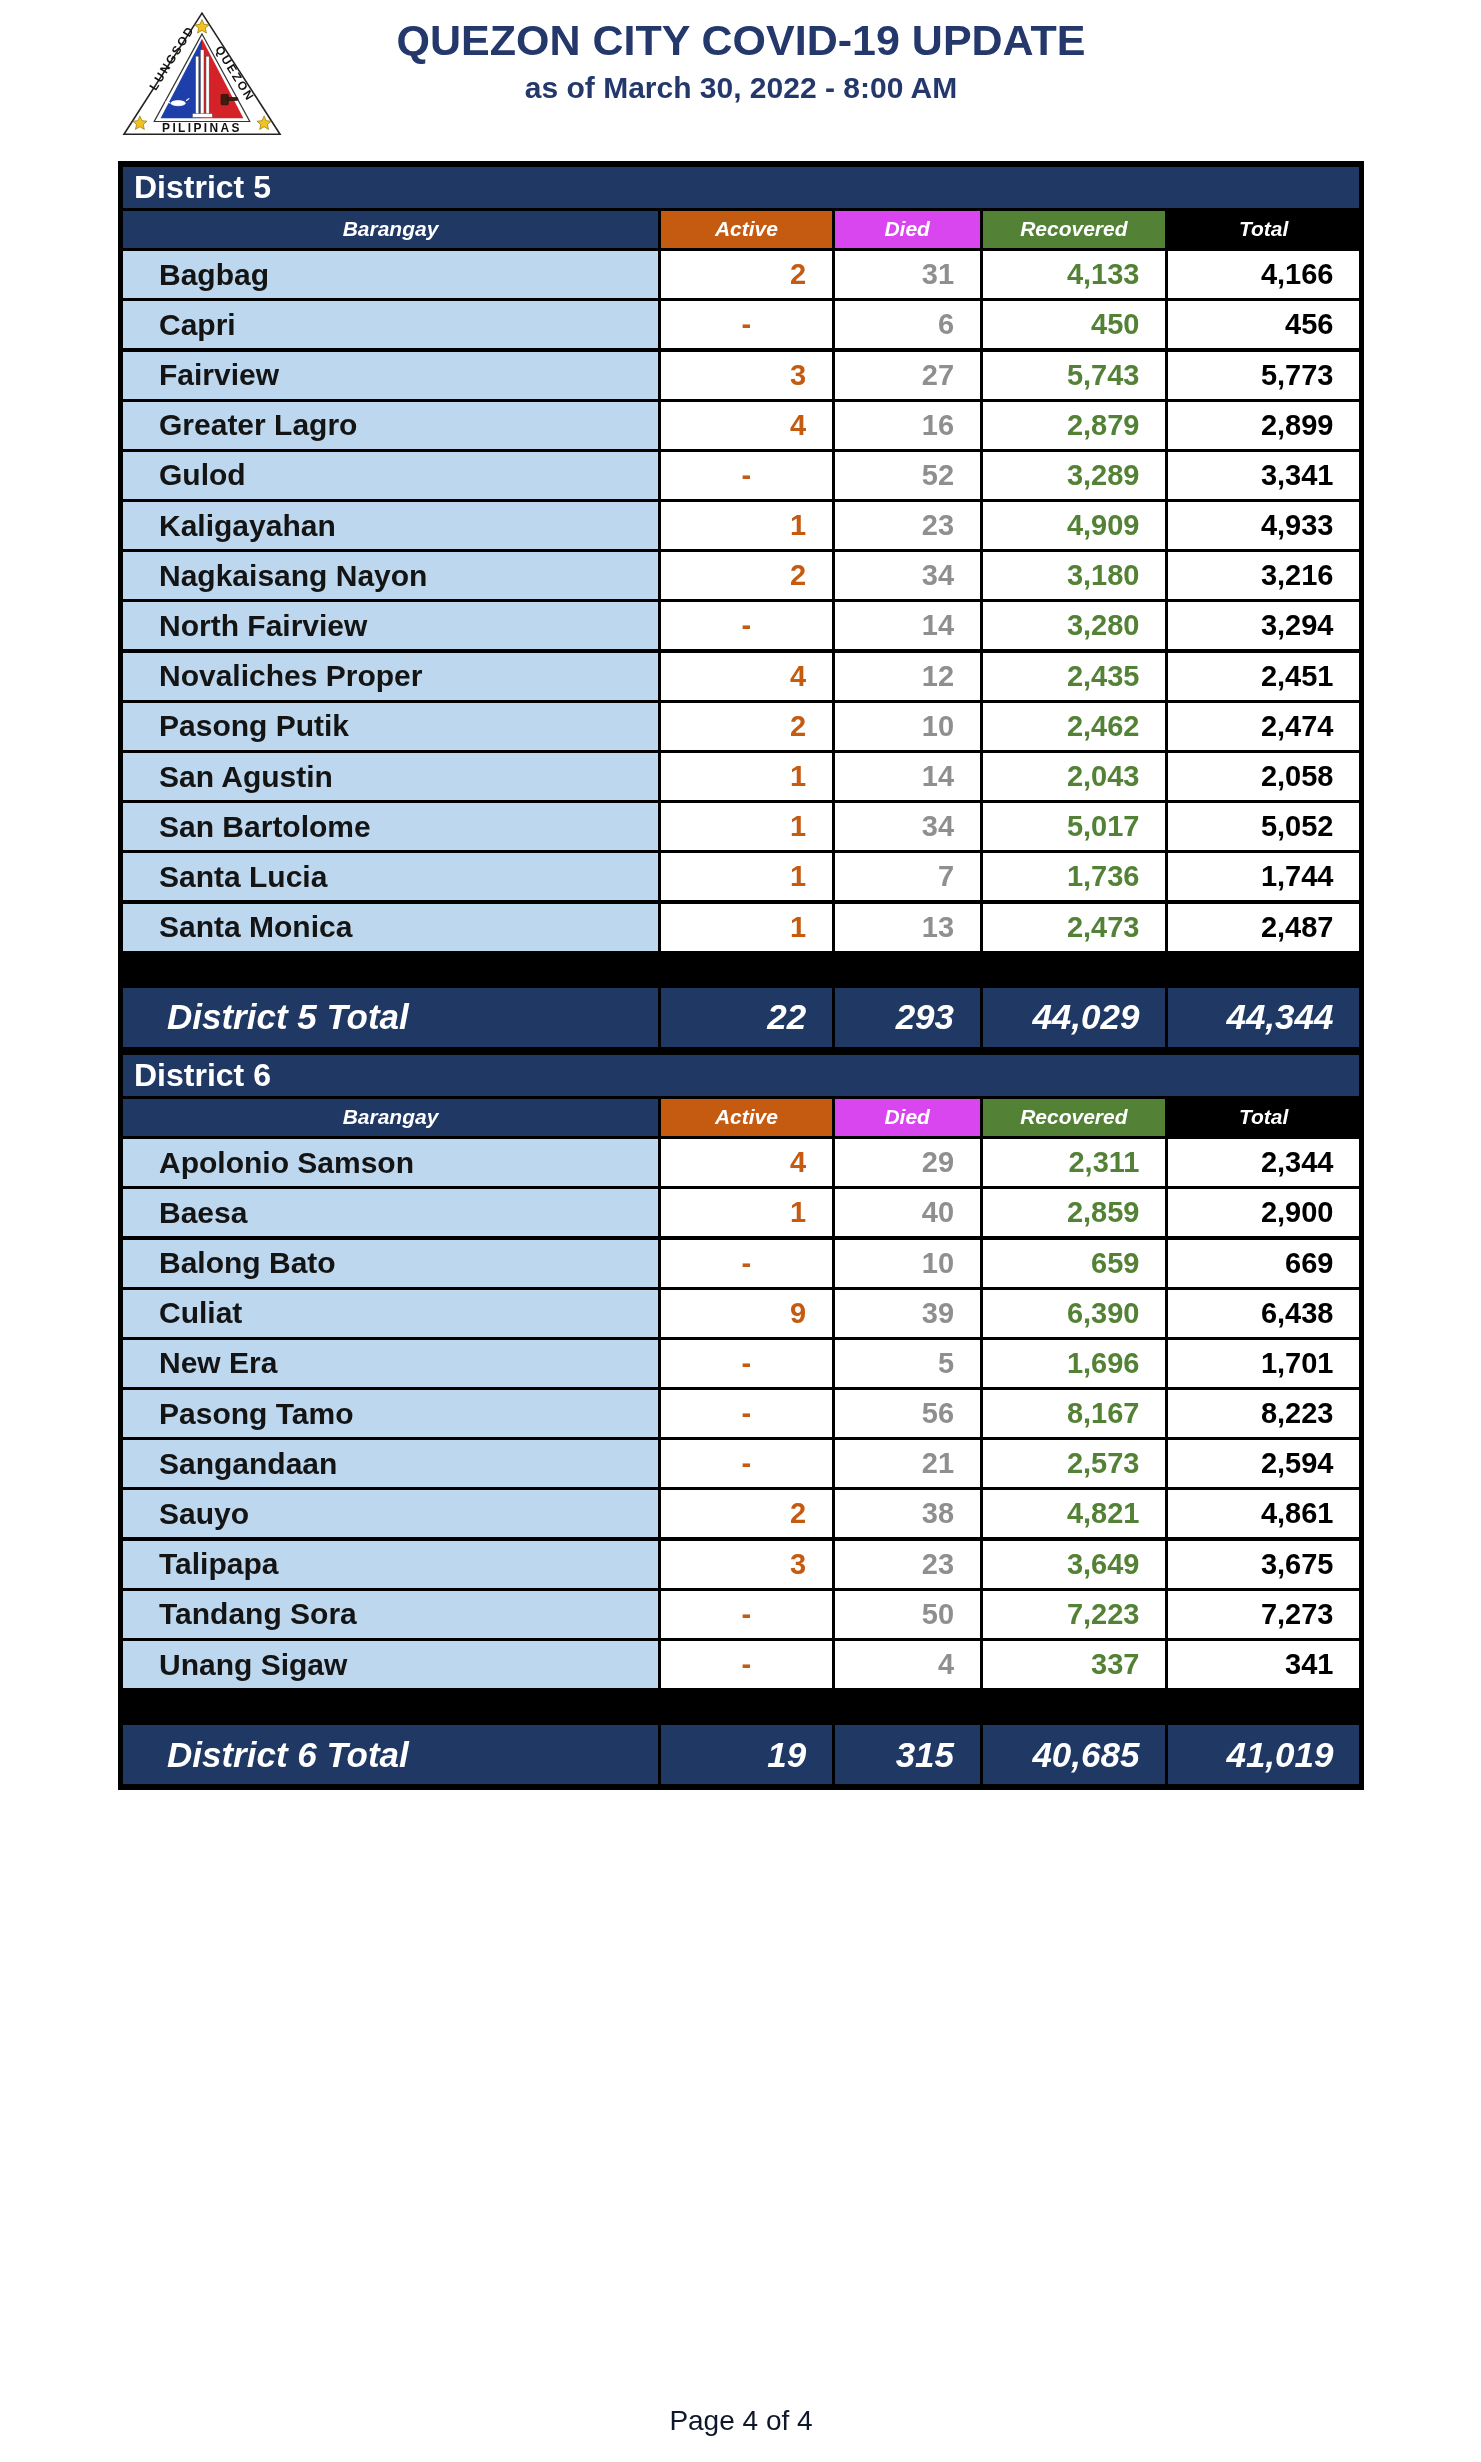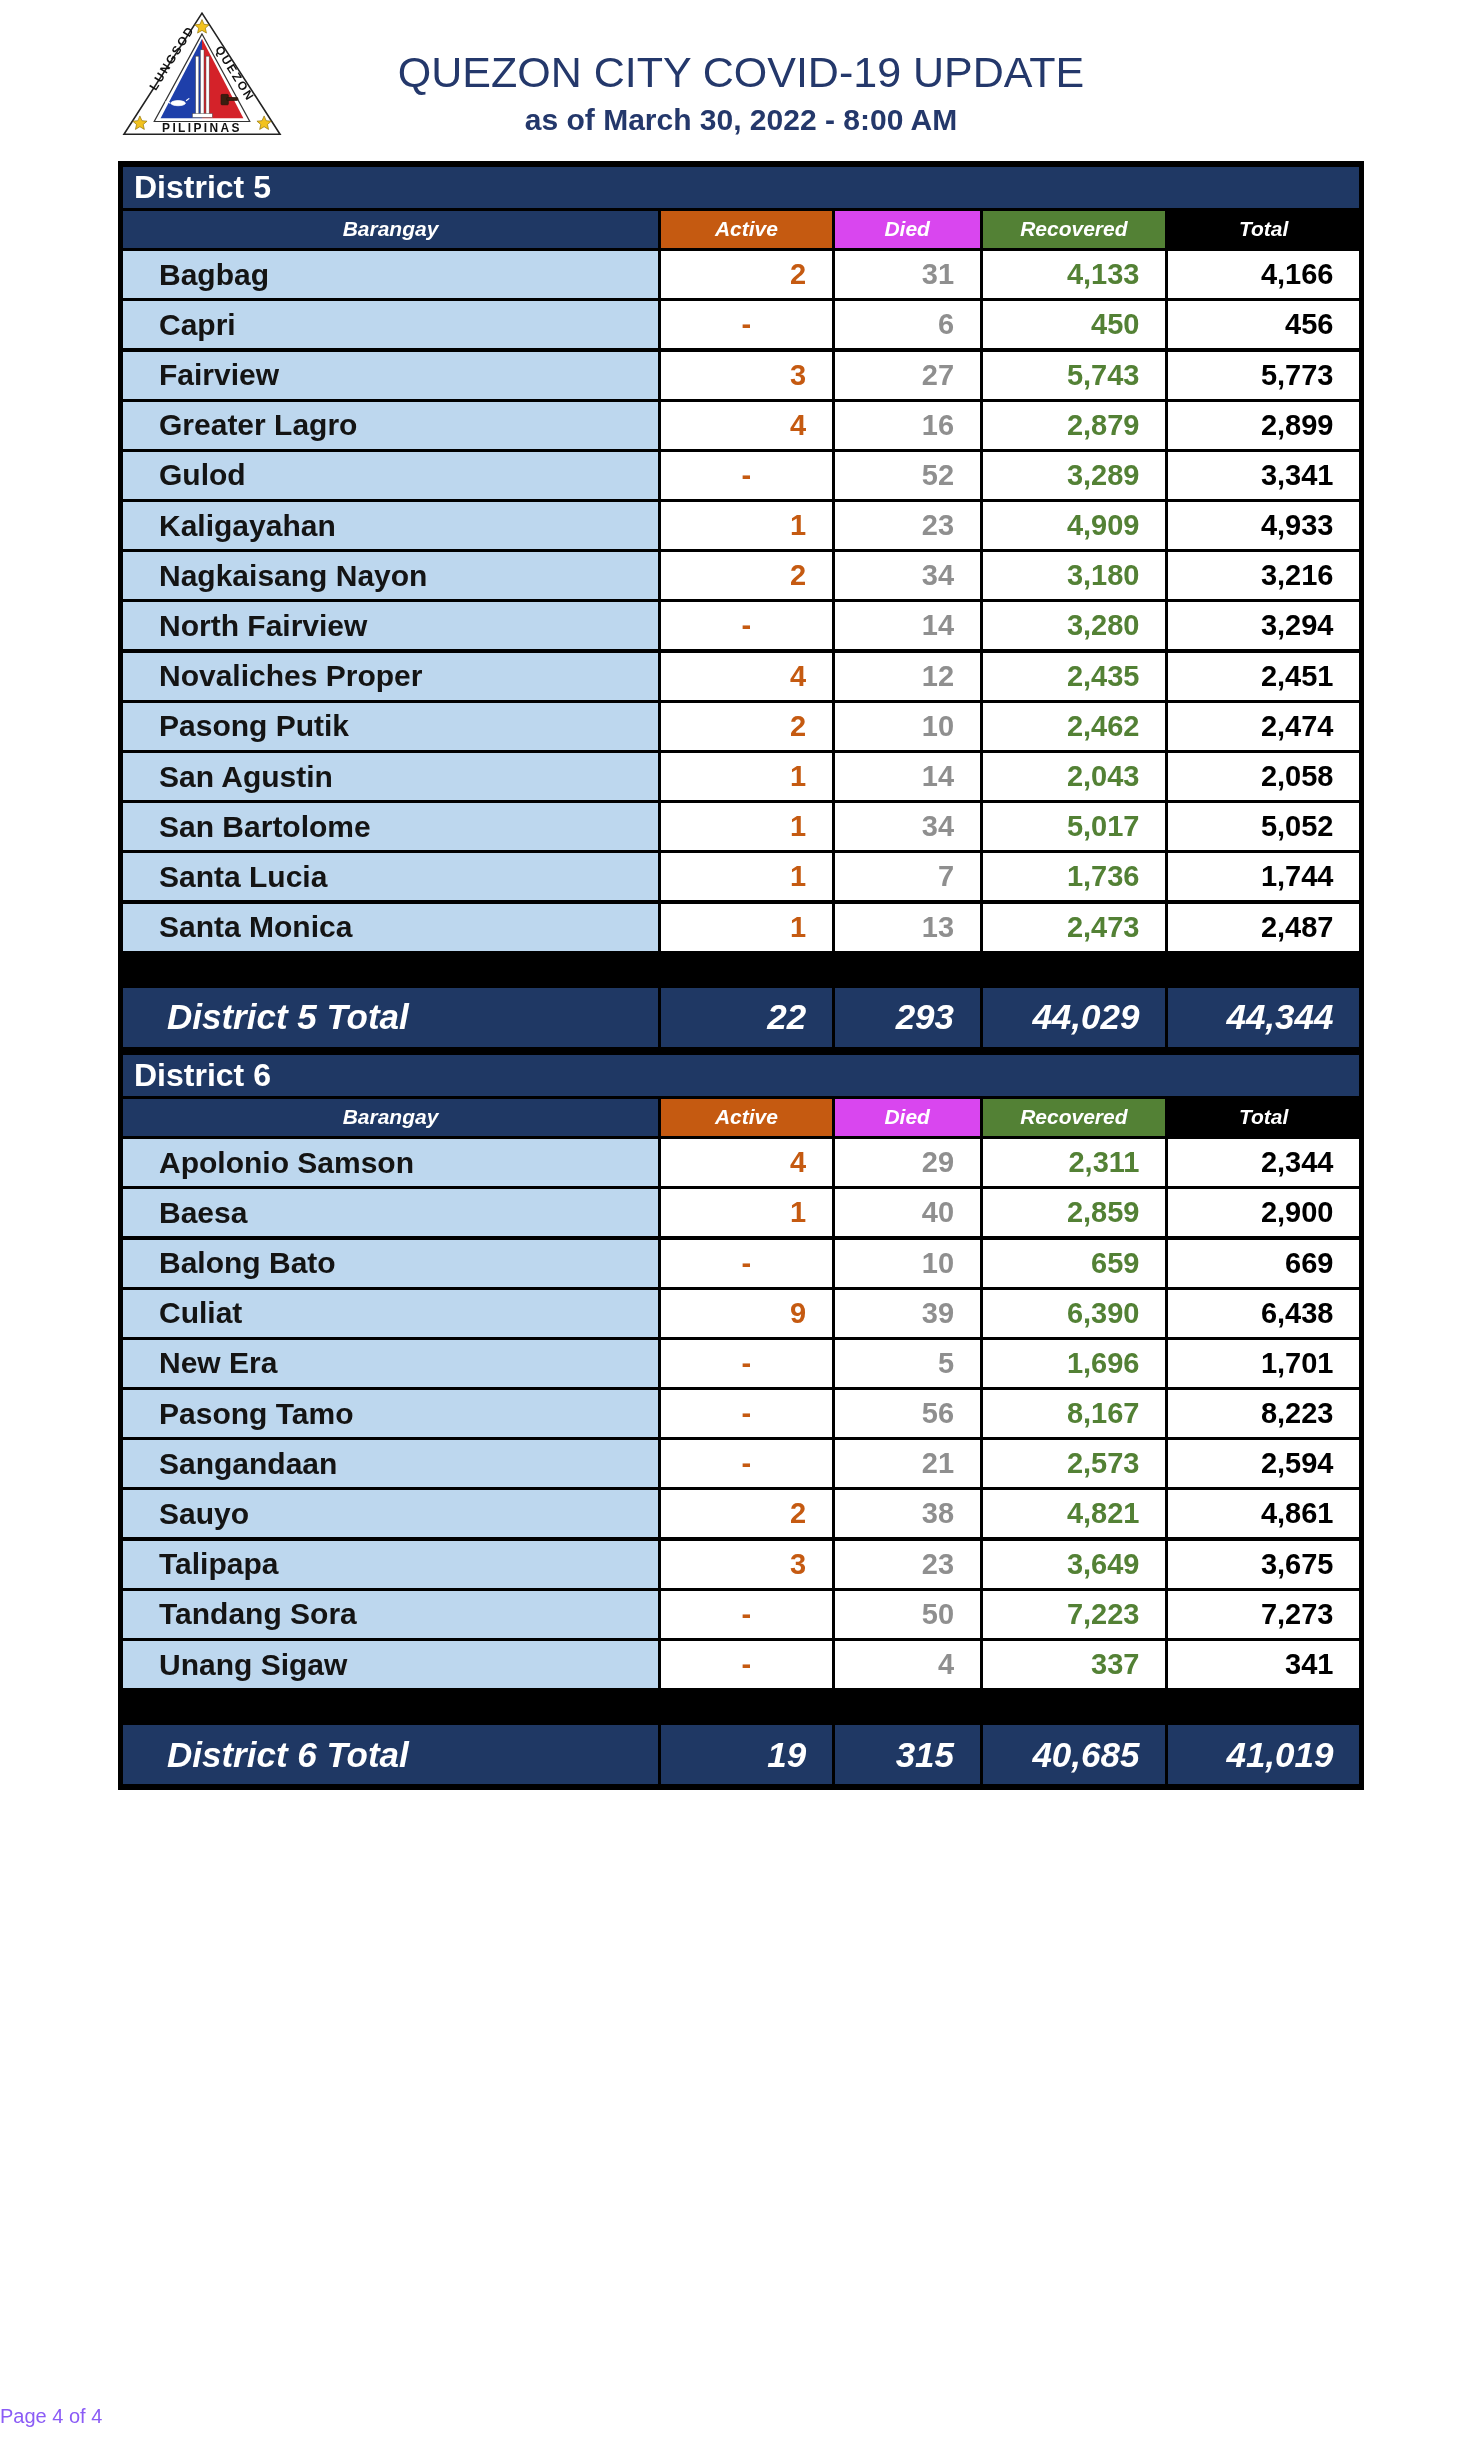--- a/index.html
+++ b/index.html
@@ -10,21 +10,21 @@
     background:#ffffff;
     font-family:"Liberation Sans", sans-serif;
     overflow:hidden;
   }
 
   
   .header { position:absolute; top:0; left:0; width:100%; height:159px; }
   .logo { position:absolute; left:119px; top:9.6px; width:166px; height:129px; }
   .titles { position:absolute; left:0; top:16px; width:100%; text-align:center; }
   .title {
-    font-size:43px; font-weight:normal; color:#24386b; letter-spacing:0px;margin-top:32px;
+    font-size:43px; font-weight:bold; color:#24386b; letter-spacing:0px;
   }
   .subtitle {
     margin-top:6.4px; font-size:30px; font-weight:bold; color:#24386b;
   }
 
   
   .qc-table {
     position:absolute; left:118px; width:1246px;
     display:grid;
     grid-template-columns:684fr 218fr 185fr 233fr 244fr;
@@ -73,21 +73,21 @@
   .trow {
     height:59px; background:#1F3864; color:#ffffff;
     font-weight:bold; font-style:italic; font-size:35px;margin-top:34px;
   }
   .t-label { padding-left:44px; }
   .t-val   { justify-content:flex-end; padding-right:25.5px; }
 
   
   .footer {
     position:absolute; left:0; top:2405px; width:100%;
-    text-align:left; font-size:20px; color:#8b5cf6;
+    text-align:center; font-size:28px; color:#0f172a;
   }
 </style>
 </head>
 <body>
 
 <div class="page">
 
   <div class="header">
     <div class="titles">
       <div class="title">QUEZON CITY COVID-19 UPDATE</div>

